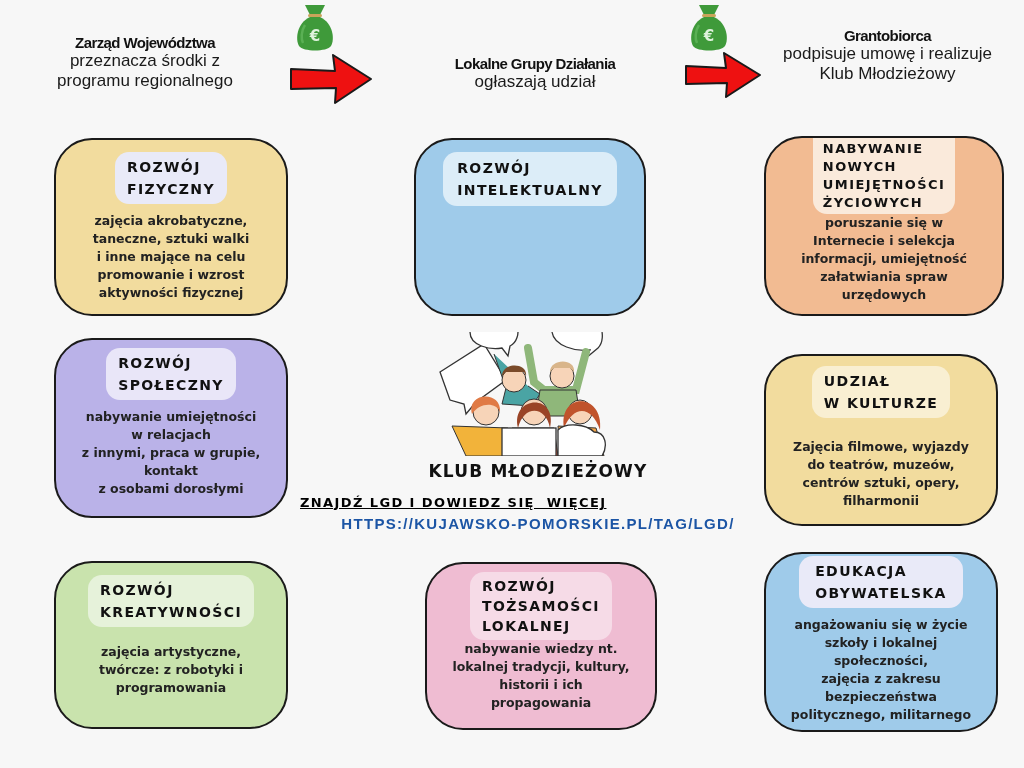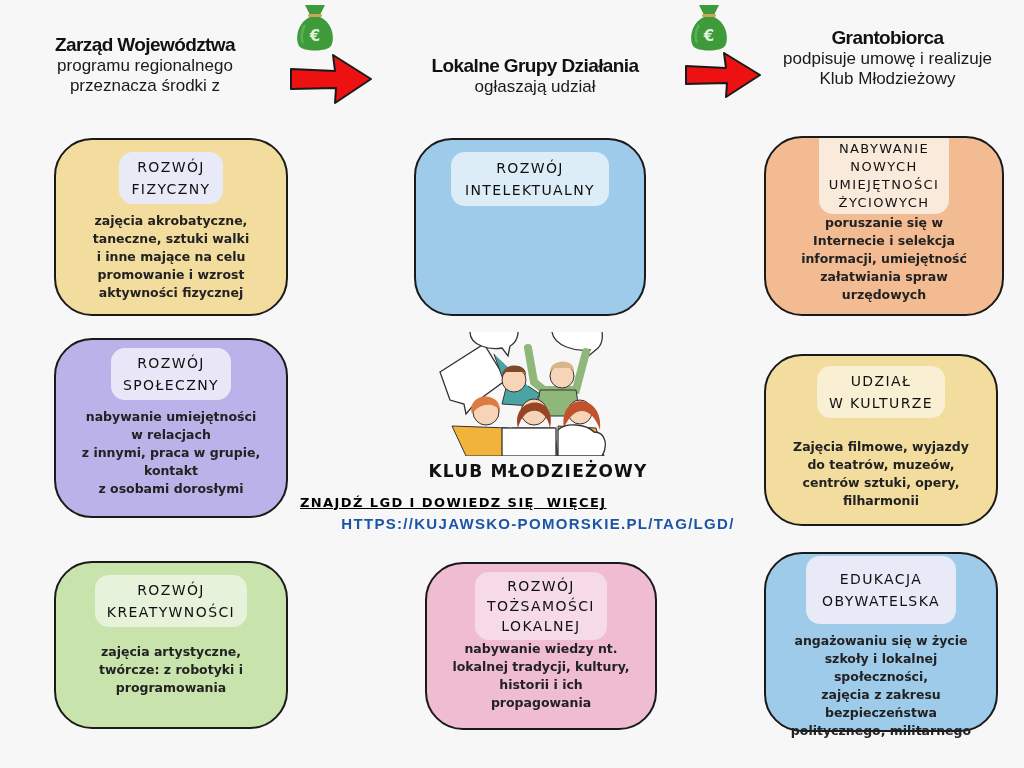--- a/index.html
+++ b/index.html
@@ -10,21 +10,21 @@
       color: #1a1a1a;
       position: relative;
     }
     .abs { position: absolute; }
 
     
     .flow-block { text-align: center; }
     .flow-title {
       font-family: "Liberation Sans", sans-serif;
       font-weight: 700;
-      font-size: 19px;
+      font-size: 15px;
       letter-spacing: -0.6px;
       color: #111;
     }
     .flow-sub {
       font-family: "Liberation Sans", sans-serif;
       font-size: 17px;
       line-height: 20px;
       color: #1a1a1a;
     }
     .arrow svg, .bag svg { display: block; }
@@ -33,23 +33,22 @@
     .card {
       position: absolute;
       border: 2px solid #1a1a1a;
       border-radius: 38px;
       display: flex;
       flex-direction: column;
       align-items: center;
     }
     .card-head {
       border-radius: 14px;
-      text-align: center;
-      font-family: "DejaVu Sans", sans-serif;
-      font-weight: 400;
+      font-family: "DejaVu Sans", sans-serif;
+      font-weight: 700;
       font-size: 14px;
       letter-spacing: 1.4px;
       line-height: 22px;
       color: #111;
       padding: 4px 12px;
     }
     .card-head span { display: block; }
     .card-body {
       text-align: center;
       font-family: "DejaVu Sans", sans-serif;
@@ -86,22 +85,22 @@
       color: #1c55a5;
       text-align: center;
       text-decoration: none;
     }
   </style>
 </head>
 <body>
 
 <div class="abs flow-block" style="left:10px; top:34px; width:270px;">
   <div class="flow-title">Zarząd Województwa</div>
+  <div class="flow-sub">przeznacza środki z</div>
   <div class="flow-sub">programu regionalnego</div>
-  <div class="flow-sub">przeznacza środki z</div>
 </div>
 
 <div class="abs bag" style="left:293px; top:3px;">
   <svg width="44" height="50" viewBox="0 0 44 50">
     <path d="M12 2 L32 2 L27 12 L17 12 Z" fill="#3f9a3a"></path>
     <rect x="15" y="11" width="14" height="3" rx="1.5" fill="#c9a45a"></rect>
     <path d="M17 14 C4 20 2 36 6 43 C10 49 34 49 38 43 C42 36 40 20 27 14 Z" fill="#3f9a3a"></path>
     <path d="M12 22 C8 28 8 36 10 40" stroke="#6cc065" stroke-width="2.5" fill="none" opacity="0.6"></path>
     <text x="22" y="38" text-anchor="middle" font-family="DejaVu Sans, sans-serif" font-weight="700" font-size="15" fill="#dff2dd">€</text>
   </svg>
@@ -247,21 +246,21 @@
     <span>TOŻSAMOŚCI</span>
     <span>LOKALNEJ</span>
   </div>
   <div class="card-body" style="margin-top:0;">nabywanie wiedzy nt.
 lokalnej tradycji, kultury,
 historii i ich
 propagowania</div>
 </div>
 
 <div class="card" style="left:764px; top:552px; width:234px; height:180px; background:#9fcbea;">
-  <div class="card-head" style="background:#e9eaf8; margin-top:2px; padding:12px 16px;">
+  <div class="card-head" style="background:#e9eaf8; margin-top:2px; padding:4px 16px;">
     <span>EDUKACJA</span>
     <span>OBYWATELSKA</span>
   </div>
   <div class="card-body" style="margin-top:8px;">angażowaniu się w życie
 szkoły i lokalnej
 społeczności,
 zajęcia z zakresu
 bezpieczeństwa
 politycznego, militarnego</div>
 </div>

